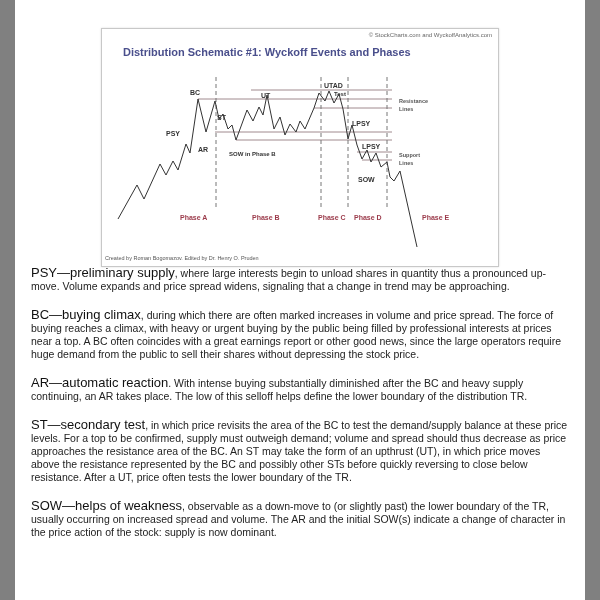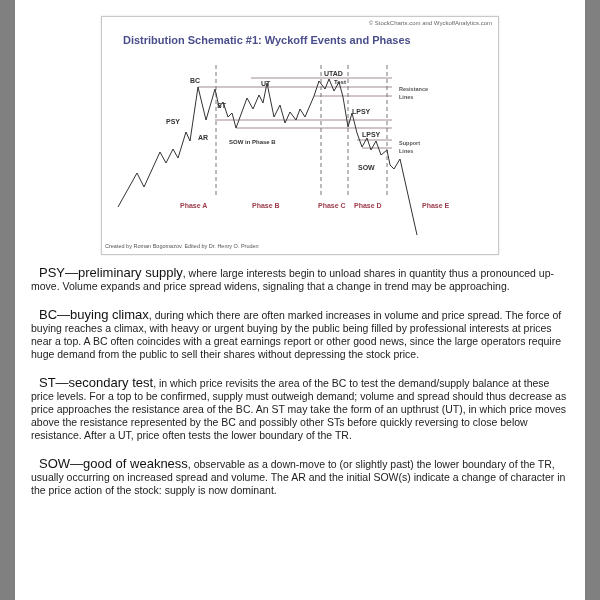--- a/index.html
+++ b/index.html
@@ -7,40 +7,40 @@
     width: 600px; height: 600px; overflow: hidden;
     background: #808080;
     font-family: "Liberation Sans", sans-serif;
     position: relative;
   }
   .page {
     position: absolute; left: 15px; top: 0; width: 570px; height: 600px;
     background: #ffffff;
   }
   .figure {
-    position: absolute; left: 86px; top: 16px; width: 396px; height: 237px;
+    position: absolute; left: 86px; top: 28px; width: 396px; height: 237px;
     border: 1px solid #c8c8c8; background: #fff; box-shadow: 0 0 2px #ddd;
   }
   .copyright {
     position: absolute; right: 6px; top: 3px; font-size: 6px; color: #666;
   }
   .fig-title {
     position: absolute; left: 21px; top: 17px; font-size: 11px; font-weight: bold;
     color: #4a4f8c;
   }
   .credit {
     position: absolute; left: 3px; bottom: 5px; font-size: 5.5px; color: #555;
   }
   .chart-svg { position: absolute; left: 0; top: 0; }
   .content {
     position: absolute; left: 16px; top: 266px; width: 540px;
     font-size: 10.5px; line-height: 13px; color: #222;
   }
   .para { margin: 0 0 15px 0; }
-  .term { font-size: 13px; color: #111; margin-left: 8px; }
+  .term { font-size: 13px; color: #111; }
 </style>
 </head>
 <body>
 
 <div class="page">
   <div class="figure">
     <div class="copyright">© StockCharts.com and WyckoffAnalytics.com</div>
     <div class="fig-title">Distribution Schematic #1: Wyckoff Events and Phases</div>
 
     <svg class="chart-svg" width="396" height="237" viewBox="0 0 396 237">
@@ -91,16 +91,17 @@
         <text x="320" y="191">Phase E</text>
       </g>
     </svg>
 
     <div class="credit">Created by Roman Bogomazov. Edited by Dr. Henry O. Pruden</div>
   </div>
 
   <div class="content">
     <p class="para"><span class="term">PSY—preliminary supply</span><span>, where large interests begin to unload shares in quantity thus a pronounced up-move. Volume expands and price spread widens, signaling that a change in trend may be approaching.</span></p>
     <p class="para"><span class="term">BC—buying climax</span><span>, during which there are often marked increases in volume and price spread. The force of buying reaches a climax, with heavy or urgent buying by the public being filled by professional interests at prices near a top. A BC often coincides with a great earnings report or other good news, since the large operators require huge demand from the public to sell their shares without depressing the stock price.</span></p>
+    <p class="para"><span class="term">AR—automatic reaction</span><span>. With intense buying substantially diminished after the BC and heavy supply continuing, an AR takes place. The low of this selloff helps define the lower boundary of the distribution TR.</span></p>
     <p class="para"><span class="term">ST—secondary test</span><span>, in which price revisits the area of the BC to test the demand/supply balance at these price levels. For a top to be confirmed, supply must outweigh demand; volume and spread should thus decrease as price approaches the resistance area of the BC. An ST may take the form of an upthrust (UT), in which price moves above the resistance represented by the BC and possibly other STs before quickly reversing to close below resistance. After a UT, price often tests the lower boundary of the TR.</span></p>
-    <p class="para"><span class="term">SOW—good of weakness</span><span>, observable as a down-move to (or slightly past) the lower boundary of the TR, usually occurring on increased spread and volume. The AR and the initial SOW(s) indicate a change of character in the price action of the stock: supply is now dominant.</span></p>
+    <p class="para"><span class="term">SOW—helps of weakness</span><span>, observable as a down-move to (or slightly past) the lower boundary of the TR, usually occurring on increased spread and volume. The AR and the initial SOW(s) indicate a change of character in the price action of the stock: supply is now dominant.</span></p>
   </div>
 </div>
 
 </body></html>

